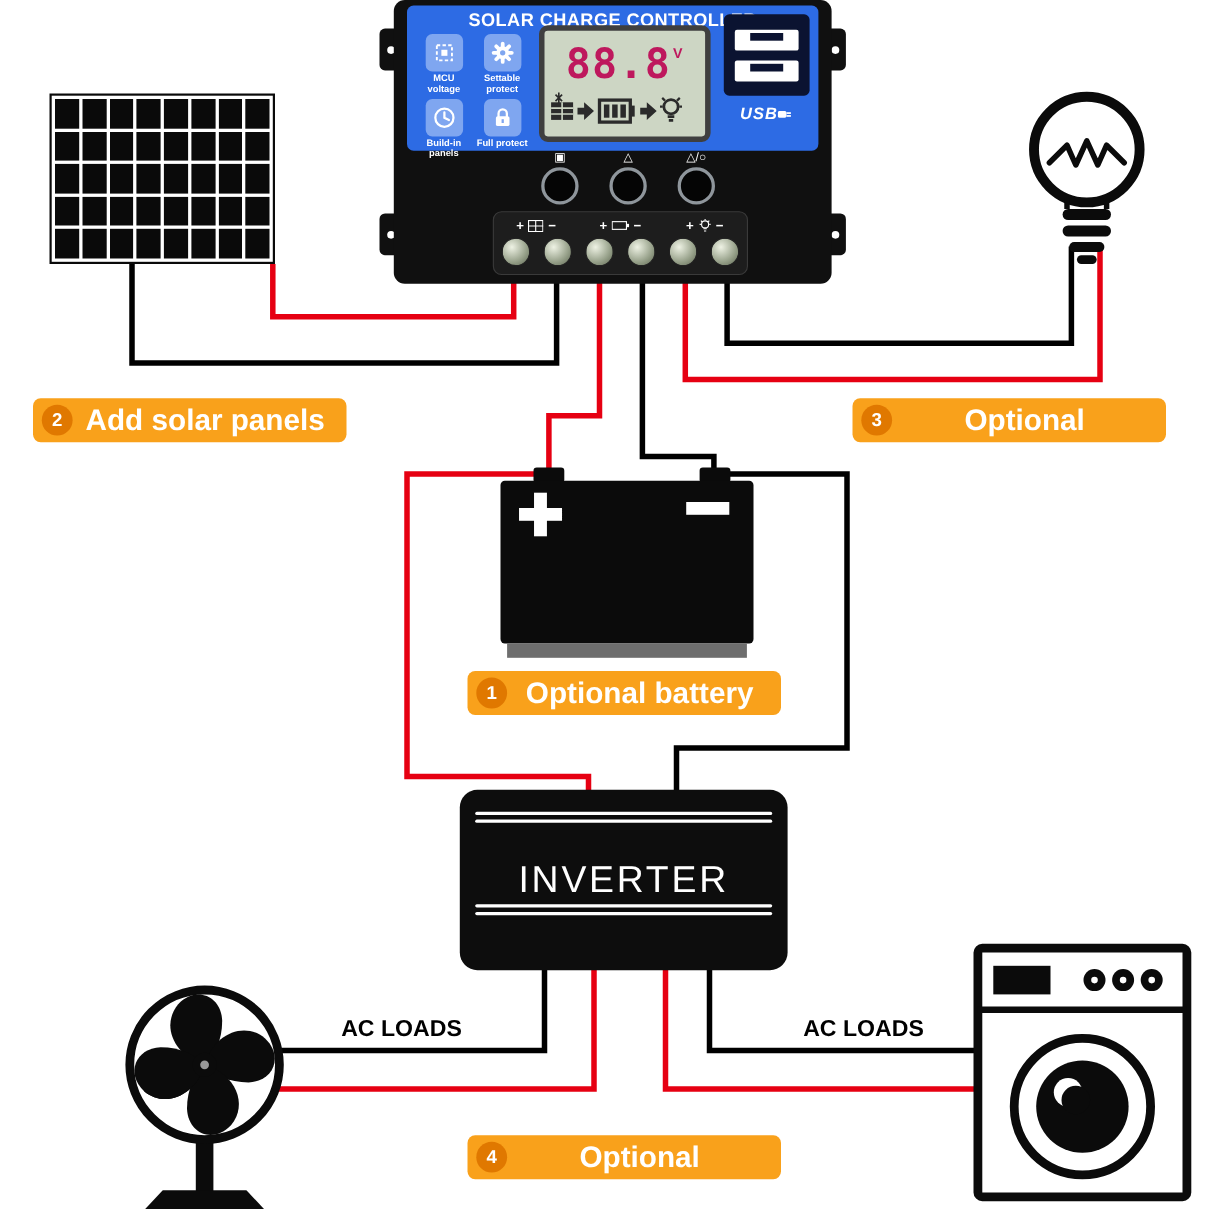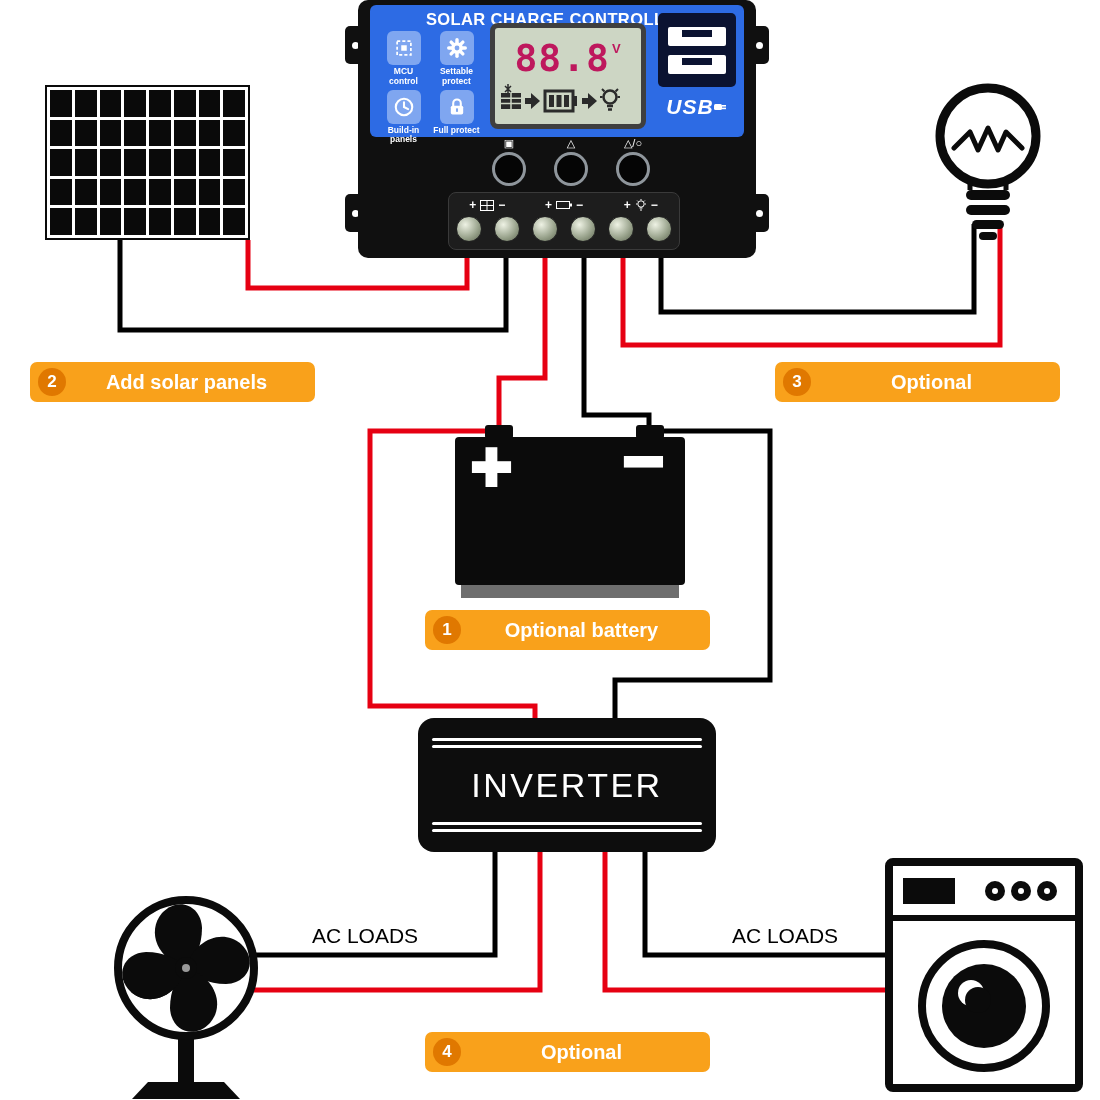--- a/index.html
+++ b/index.html
@@ -3,43 +3,43 @@
 <meta charset="utf-8">
 <style>
   *{box-sizing:border-box;margin:0;padding:0}
   body{background:#fff;font-family:"Liberation Sans",sans-serif}
   .canvas{position:relative;width:1100px;height:1100px;background:#fff;overflow:hidden}
   .wires{position:absolute;left:0;top:0;z-index:1}
   .wire{fill:none;stroke-width:5;stroke-linejoin:miter}
   .device{position:absolute;z-index:2}
   .badge{position:absolute;z-index:3;height:40px;background:#F9A11B;border-radius:7px;display:flex;align-items:center;padding:0 8px}
   .badge-num{width:28px;height:28px;border-radius:50%;background:#E07800;color:#fff;font-weight:bold;font-size:17px;display:flex;align-items:center;justify-content:center;flex:0 0 28px}
-  .badge-label{flex:1;text-align:center;color:#fff;font-weight:bold;font-size:20px}
-  .ac-label{position:absolute;z-index:3;font-weight:normal;font-size:21px;color:#000;text-align:center}
+  .badge-label{flex:1;text-align:center;color:#fff;font-weight:bold;font-size:27px}
+  .ac-label{position:absolute;z-index:3;font-weight:bold;font-size:21px;color:#000;text-align:center}
 
   
   .solar-panel{background:#fff;border:2px solid #0a0a0a;padding:3px;display:grid;grid-template-columns:repeat(8,1fr);grid-template-rows:repeat(5,1fr);gap:3px}
   .solar-panel div{background:#0a0a0a}
   .ctrl-tab{position:absolute;width:20px;height:38px;background:#101010;border-radius:5px}
   .ctrl-tab::after{content:"";position:absolute;left:50%;top:50%;width:7px;height:7px;margin:-3.5px 0 0 -3.5px;border-radius:50%;background:#fff}
   .ctrl-body{position:absolute;inset:0;background:#101010;border-radius:10px}
   .ctrl-face{position:absolute;left:12px;top:5px;width:374px;height:132px;background:#2D6BE4;border-radius:6px}
   .ctrl-title{position:absolute;top:5px;left:0;right:0;text-align:center;color:#fff;font-weight:bold;font-size:16.5px;letter-spacing:.4px}
   .feat-grid{position:absolute;left:10px;top:26px;width:100px;display:grid;grid-template-columns:1fr 1fr;gap:3px 6px}
   .feat{text-align:center}
   .feat-tile{width:34px;height:34px;margin:0 auto;background:#7FA6F0;border-radius:6px;display:flex;align-items:center;justify-content:center}
   .feat-label{color:#fff;font-size:8.5px;line-height:1.15;margin-top:2px;font-weight:bold}
   .lcd{position:absolute;left:120px;top:18px;width:156px;height:106px;background:#CDD6C4;border:5px solid #3F3F3F;border-radius:8px;display:flex;flex-direction:column;align-items:center;justify-content:center}
   .lcd-value{font-family:"DejaVu Sans Mono",monospace;font-weight:bold;font-size:38px;color:#be185d;line-height:1;display:flex;align-items:flex-start;letter-spacing:1px}
   .lcd-unit{font-size:13px;font-weight:bold;font-family:"Liberation Sans",sans-serif;margin-top:3px;margin-left:2px}
   .lcd-icons{margin-top:3px}
   .usb-housing{position:absolute;left:288px;top:8px;width:78px;height:74px;background:#0B1331;border-radius:5px;display:flex;flex-direction:column;align-items:center;justify-content:center;gap:9px}
   .usb-port{width:58px;height:19px;background:#fff;border-radius:2px;position:relative}
   .usb-port::after{content:"";position:absolute;left:50%;top:3px;width:30px;height:7px;margin-left:-15px;background:#0B1331}
-  .usb-label{position:absolute;left:288px;top:90px;width:78px;text-align:center;color:#fff;font-style:italic;font-weight:bold;font-size:21px;letter-spacing:1px;display:flex;align-items:center;justify-content:center;gap:0}
+  .usb-label{position:absolute;left:288px;top:90px;width:78px;text-align:center;color:#fff;font-style:italic;font-weight:bold;font-size:15px;letter-spacing:1px;display:flex;align-items:center;justify-content:center;gap:0}
   .btn-symbol{position:absolute;top:138px;width:34px;text-align:center;color:#fff;font-size:11px;line-height:1}
   .ctrl-btn{position:absolute;top:152px;width:34px;height:34px;border-radius:50%;background:#050505;border:3px solid #8F969C}
   .terminal-strip{position:absolute;left:90px;top:192px;width:232px;height:58px;background:#1D1D1D;border:1px solid #3A3A3A;border-radius:8px}
   .term-labels{display:flex;height:20px;margin-top:2px}
   .term-group{flex:1;display:flex;align-items:center;justify-content:center;gap:4px;color:#fff;font-size:12px;font-weight:bold}
   .screws{display:flex;justify-content:space-between;padding:0 7px;margin-top:1px}
   .screw{width:26px;height:26px;border-radius:50%;background:radial-gradient(circle at 35% 32%,#EEF2E4,#96A089 60%,#5D6652);border:1px solid #222}
 
   
   .bat-post{position:absolute;top:0;width:28px;height:14px;background:#0b0b0b;border-radius:3px}
@@ -127,21 +127,21 @@
         <div class="ctrl-title">SOLAR CHARGE CONTROLLER</div>
 
         <div class="feat-grid">
           <div class="feat">
             <div class="feat-tile">
               <svg width="22" height="22" viewBox="0 0 32 32">
                   <rect x="6" y="6" width="20" height="20" fill="none" stroke="#fff" stroke-width="2.5" stroke-dasharray="4.5 3"></rect>
                   <rect x="12" y="12" width="8" height="8" fill="#fff"></rect>
                 </svg>
             </div>
-            <div class="feat-label">MCU control</div>
+            <div class="feat-label">MCU voltage</div>
           </div>
           <div class="feat">
             <div class="feat-tile">
               <svg width="22" height="22" viewBox="0 0 32 32">
                   <g stroke="#fff" stroke-width="5" stroke-linecap="round">
                     <line x1="16" y1="4" x2="16" y2="28"></line>
                     <line x1="4" y1="16" x2="28" y2="16"></line>
                     <line x1="7.5" y1="7.5" x2="24.5" y2="24.5"></line>
                     <line x1="24.5" y1="7.5" x2="7.5" y2="24.5"></line>
                   </g>
@@ -267,21 +267,21 @@
 
   <div class="device" style="left:455px;top:425px;width:230px;height:175px">
     <div class="bat-post" style="left:30px"></div>
     <div class="bat-post" style="left:181px"></div>
     <div class="bat-body"></div>
     <div class="bat-plus">+</div>
     <div class="bat-minus">−</div>
     <div class="bat-base"></div>
   </div>
 
-  <div class="device inverter" style="left:418px;top:718px;width:298px;height:134px">
+  <div class="device inverter" style="left:418px;top:718px;width:298px;height:164px">
     <div class="inv-line" style="top:20px"></div>
     <div class="inv-line" style="top:27px"></div>
     <div class="inv-label">INVERTER</div>
     <div class="inv-line" style="top:104px"></div>
     <div class="inv-line" style="top:111px"></div>
   </div>
 
   <svg class="device" style="left:98px;top:888px" width="175" height="212" viewBox="0 0 175 212">
     <rect x="80" y="146" width="16" height="50" fill="#0b0b0b"></rect>
     <polygon points="50,194 126,194 142,211 34,211" fill="#0b0b0b"></polygon>

